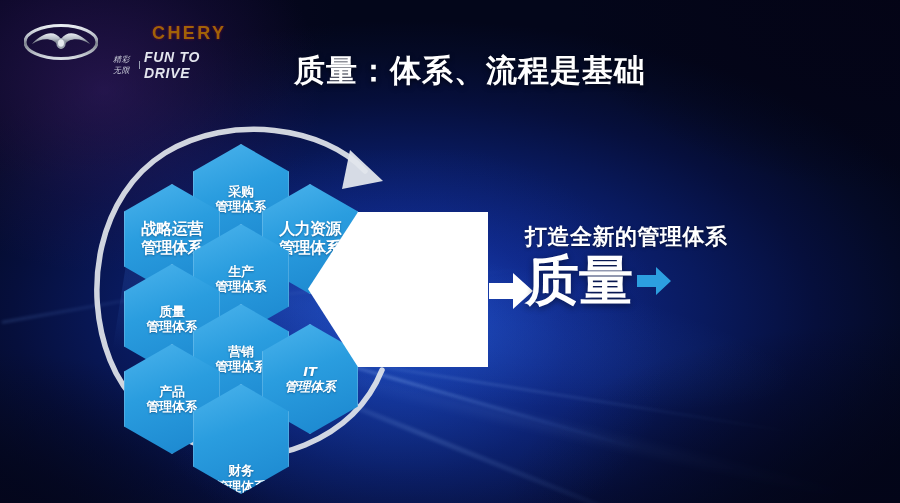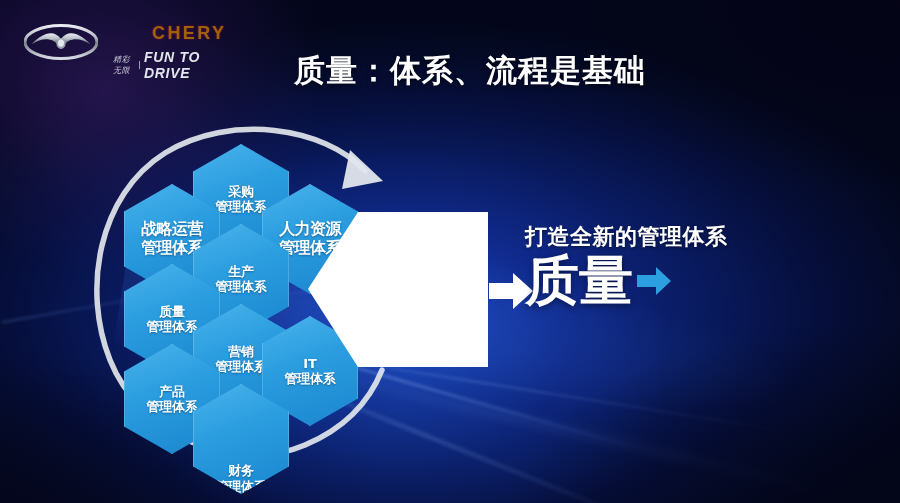--- a/index.html
+++ b/index.html
@@ -326,21 +326,21 @@
       </span>
     </div>
 
     <div class="hex" style="left:124px; top:344px;">
       <span class="htxt">
         <span class="l1">产品</span>
         <span class="l2">管理体系</span>
       </span>
     </div>
 
-    <div class="hex" style="left:262px; top:316px;">
+    <div class="hex" style="left:262px; top:324px;font-style:italic;">
       <span class="htxt">
         <span class="l1">IT</span>
         <span class="l2">管理体系</span>
       </span>
     </div>
 
     <div class="hex" style="left:193px; top:384px;align-items:flex-end;">
       <span class="htxt">
         <span class="l1">财务</span>
         <span class="l2">管理体系</span>

